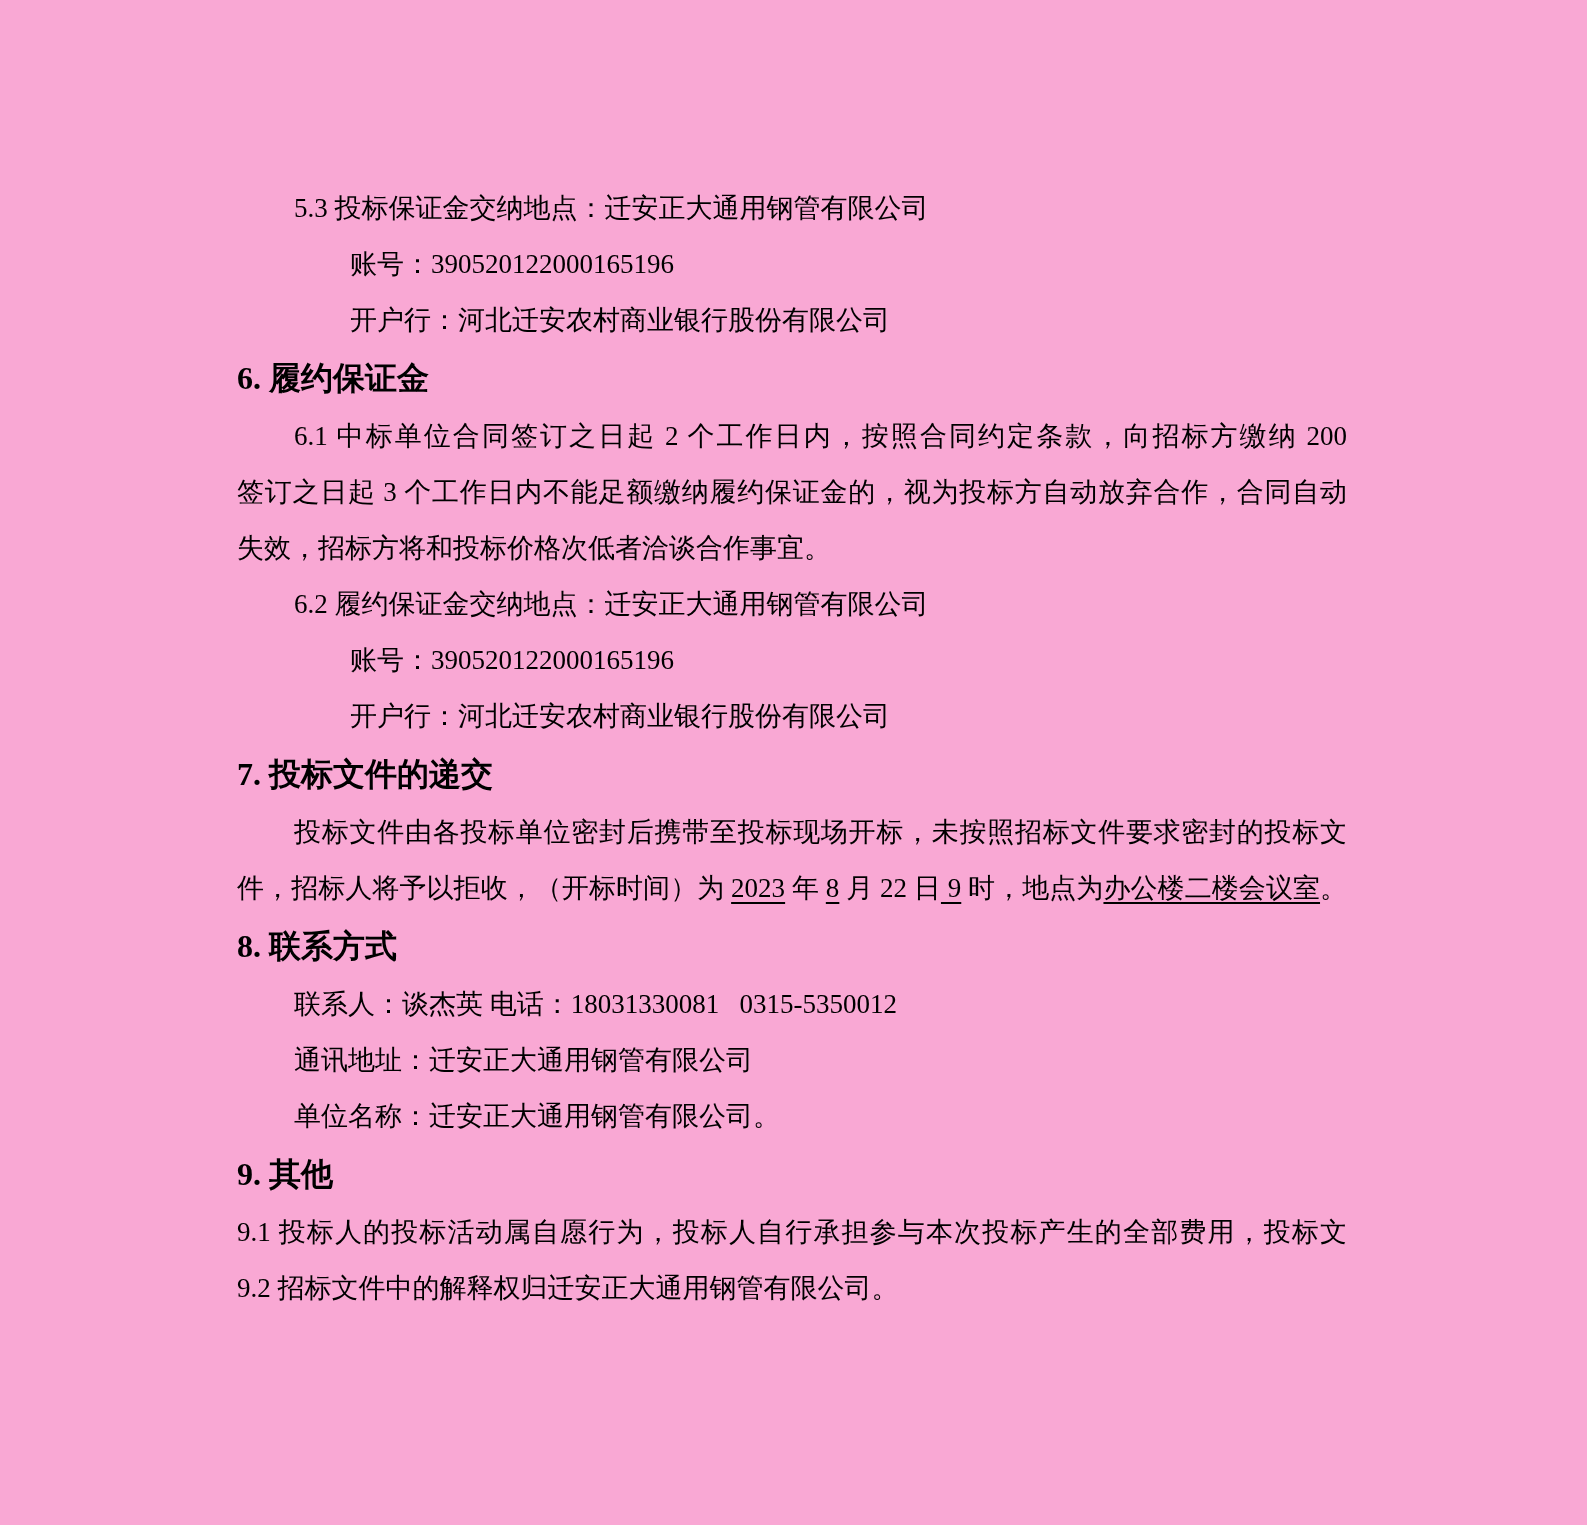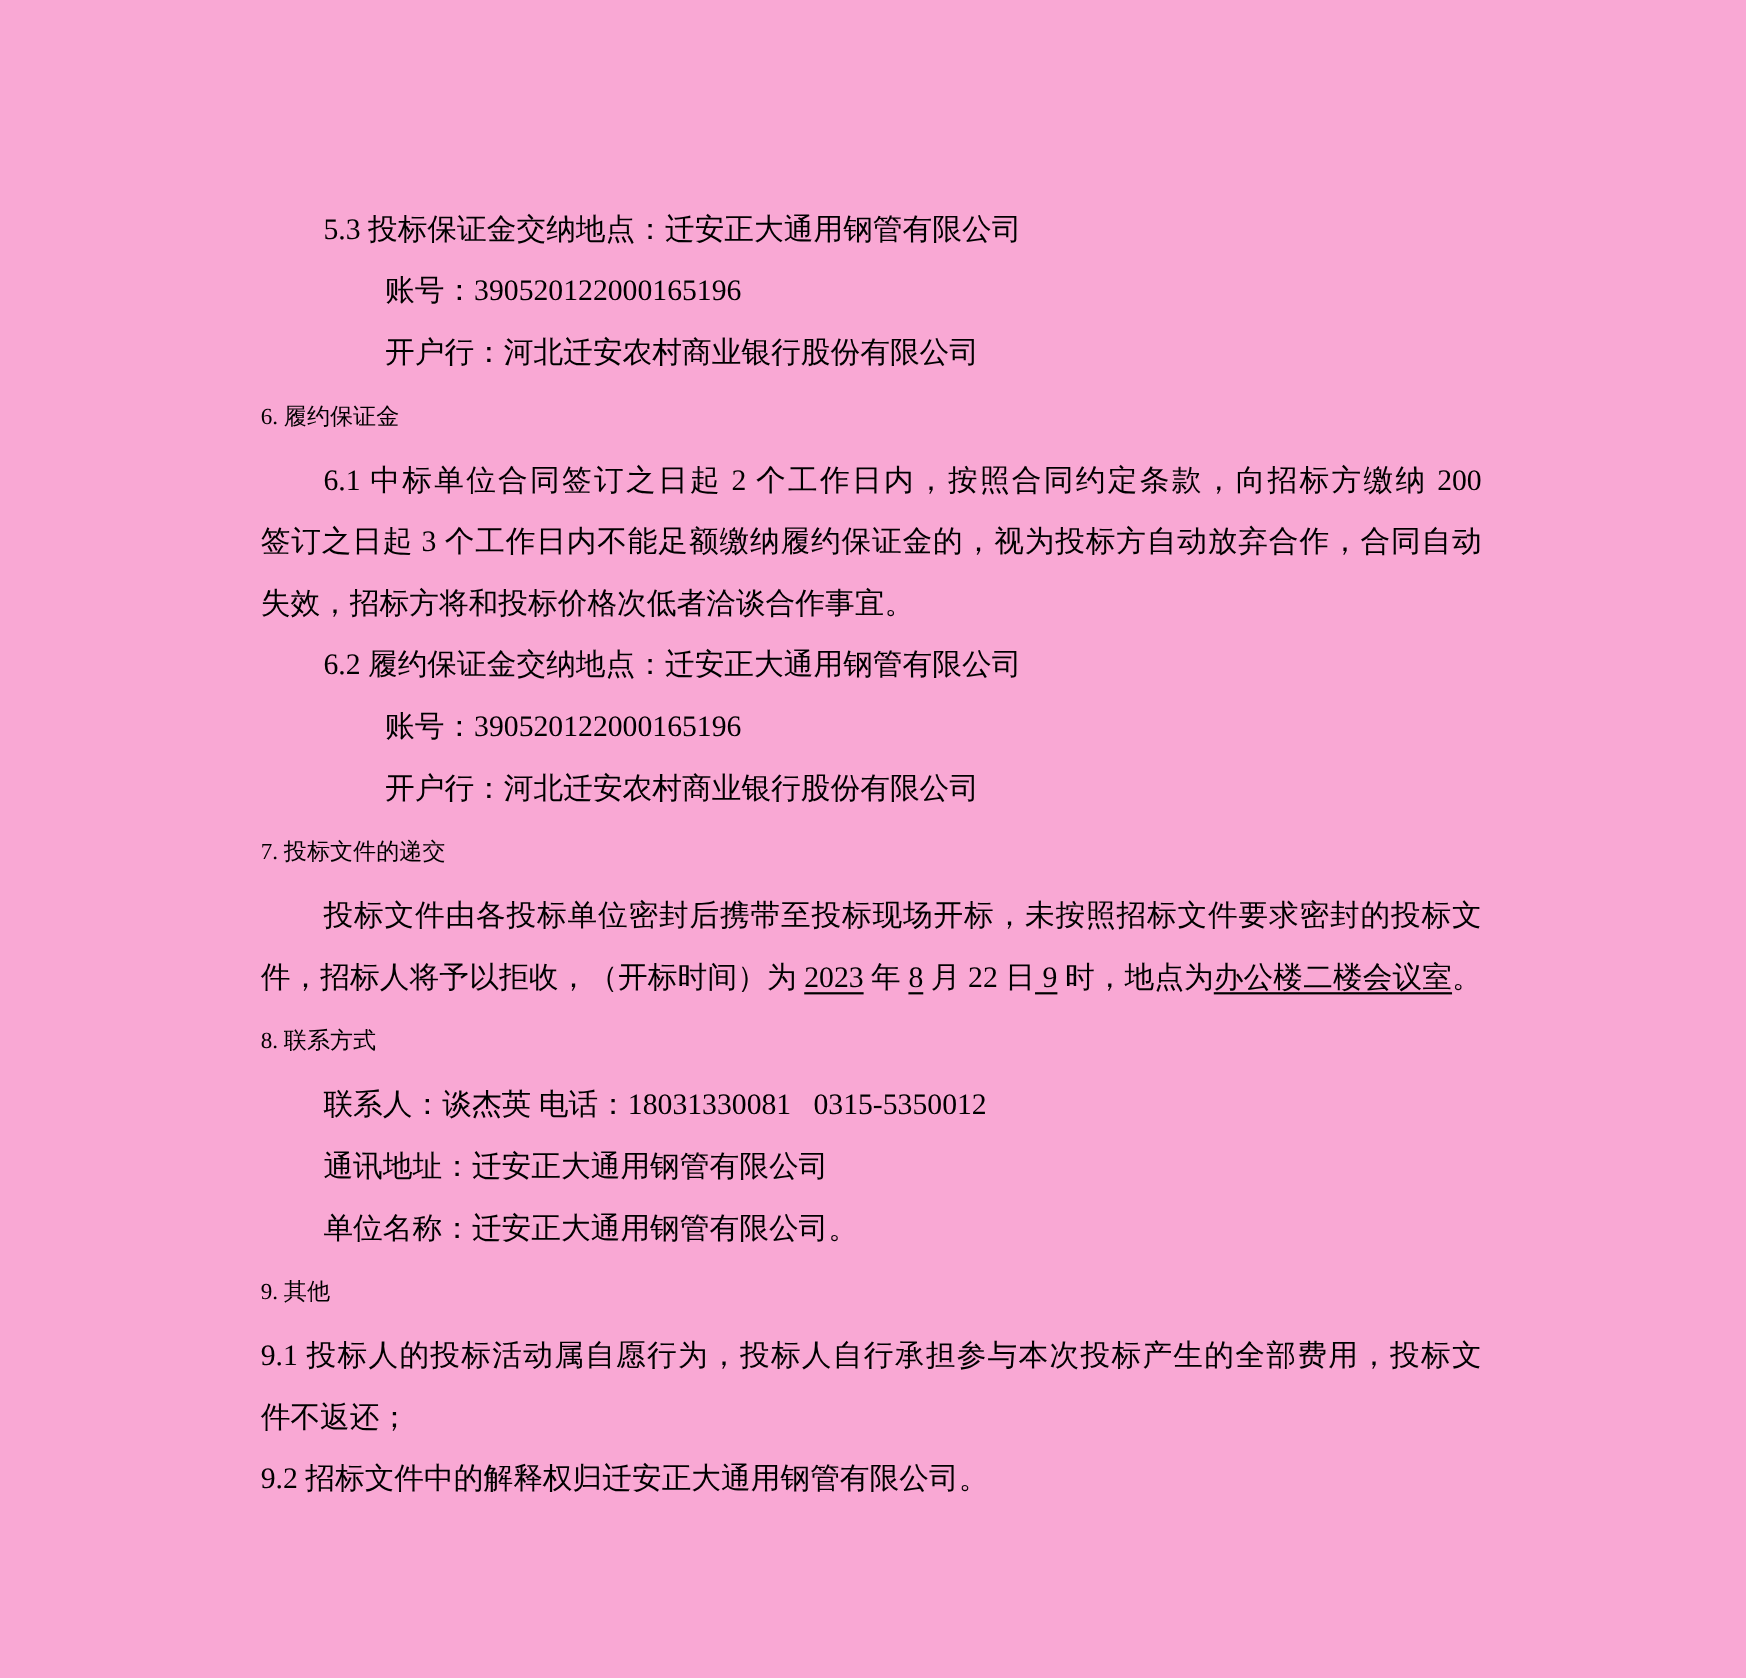--- a/index.html
+++ b/index.html
@@ -21,23 +21,23 @@
     left: 237px;
     top: 180px;
     width: 1110px;
   }
   .line {
     font-size: 27px;
     line-height: 56px;
     white-space: pre-wrap;
   }
   .heading {
-    font-size: 21px;
+    font-size: 32px;
     line-height: 60px;
-    font-weight: normal;
+    font-weight: bold;
     white-space: pre-wrap;
   }
   .indent-1 { text-indent: 57px; }
   .indent-2 { text-indent: 113px; }
   .jl {
     text-align: justify;
     text-align-last: justify;
   }
   .u {
     text-decoration: underline;
@@ -67,17 +67,16 @@
     <div class="line indent-1 jl">投标文件由各投标单位密封后携带至投标现场开标，未按照招标文件要求密封的投标文</div>
     <div class="line jl"><span>件，招标人将予以拒收，（开标时间）为 </span><span class="u">2023</span><span> 年 </span><span class="u">8</span><span> 月 22 日</span><span class="u"> 9</span><span> 时，地点为</span><span class="u">办公楼二楼会议室</span><span>。</span></div>
 
     <div class="heading">8. 联系方式</div>
     <div class="line indent-1">联系人：谈杰英 电话：18031330081   0315-5350012</div>
     <div class="line indent-1">通讯地址：迁安正大通用钢管有限公司</div>
     <div class="line indent-1">单位名称：迁安正大通用钢管有限公司。</div>
 
     <div class="heading">9. 其他</div>
     <div class="line jl">9.1 投标人的投标活动属自愿行为，投标人自行承担参与本次投标产生的全部费用，投标文</div>
-    <div class="line">件不返还；</div>
     <div class="line">9.2 招标文件中的解释权归迁安正大通用钢管有限公司。</div>
 
   </div>
 </div>
 
 </body></html>

